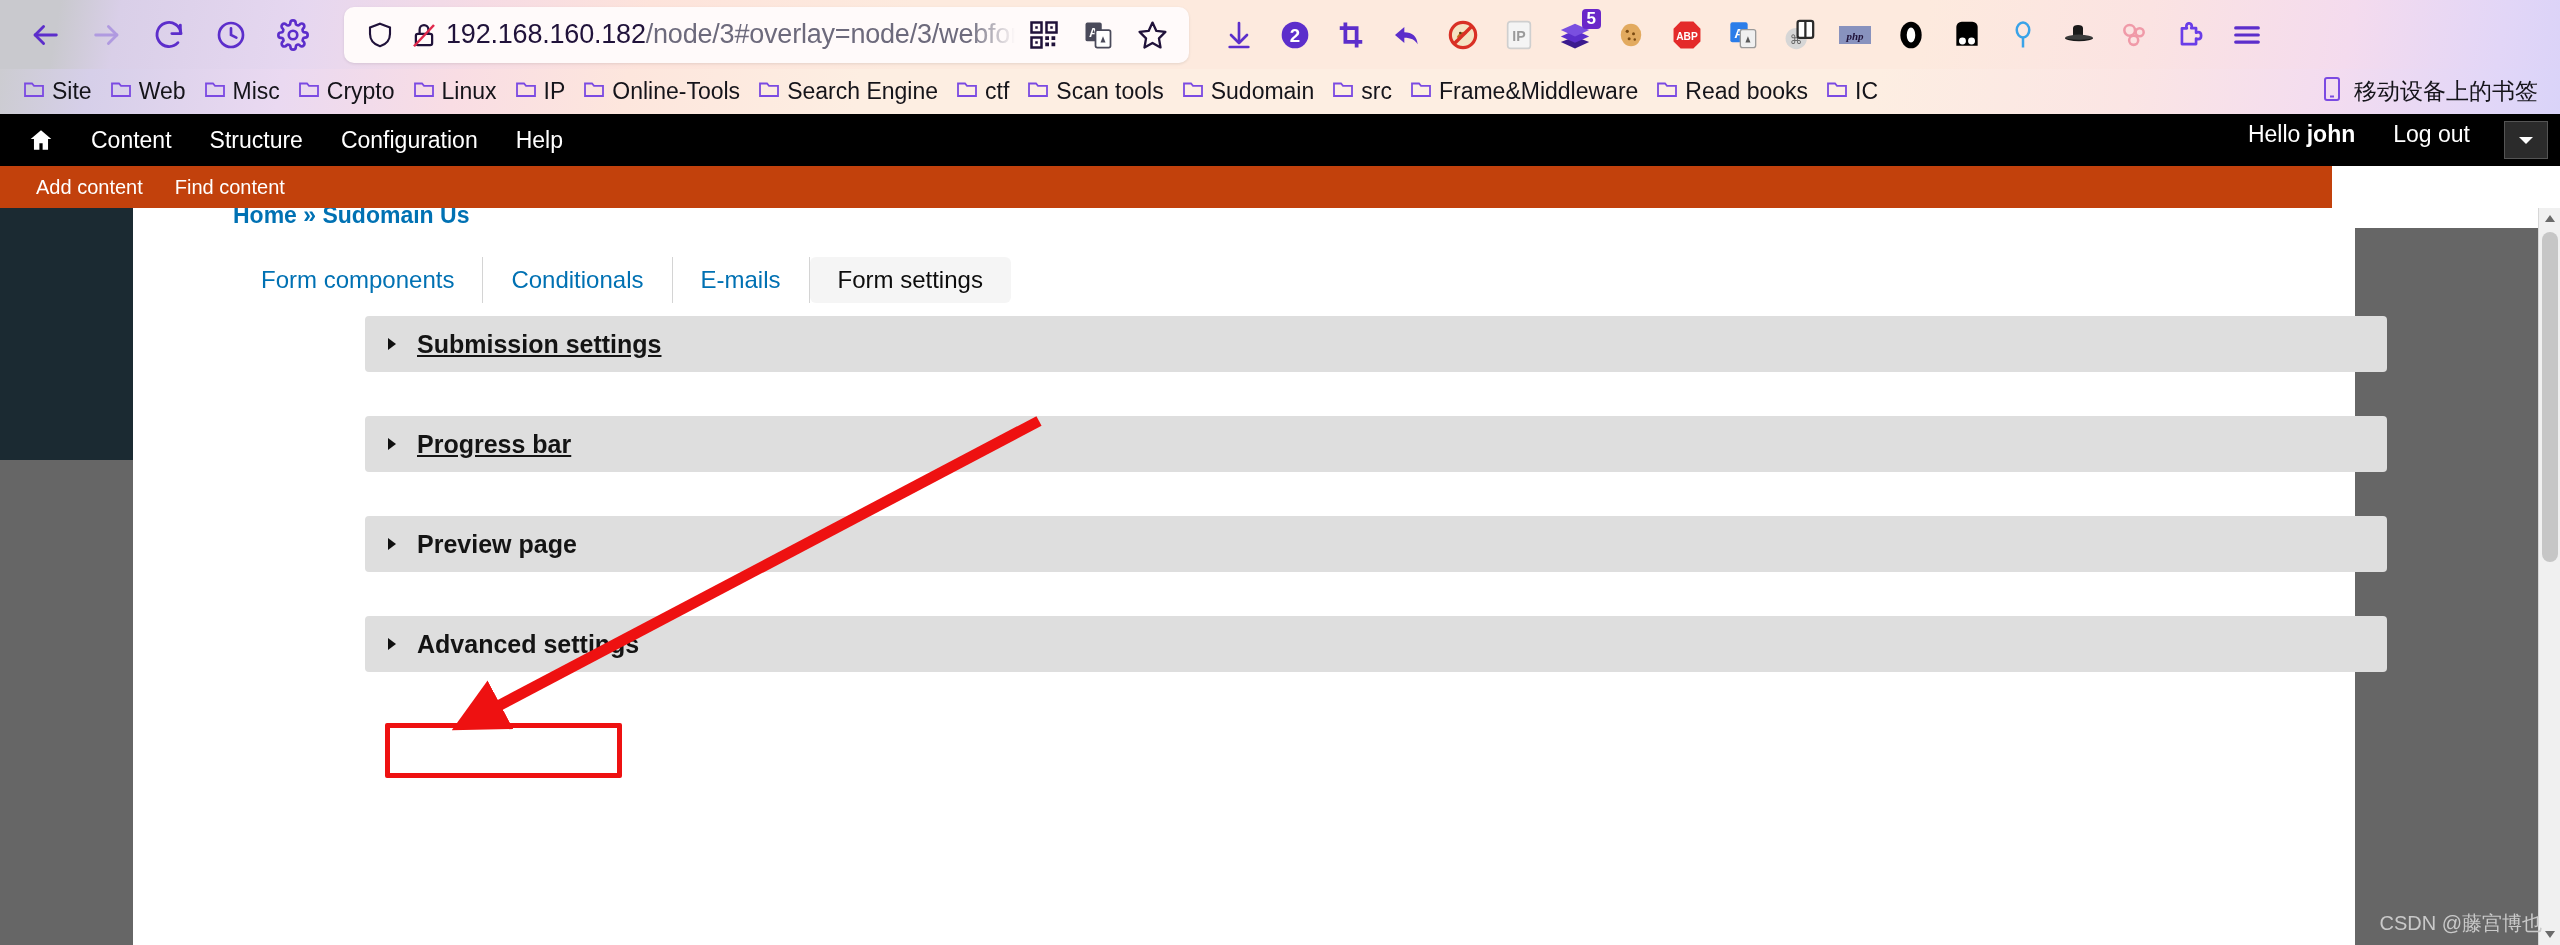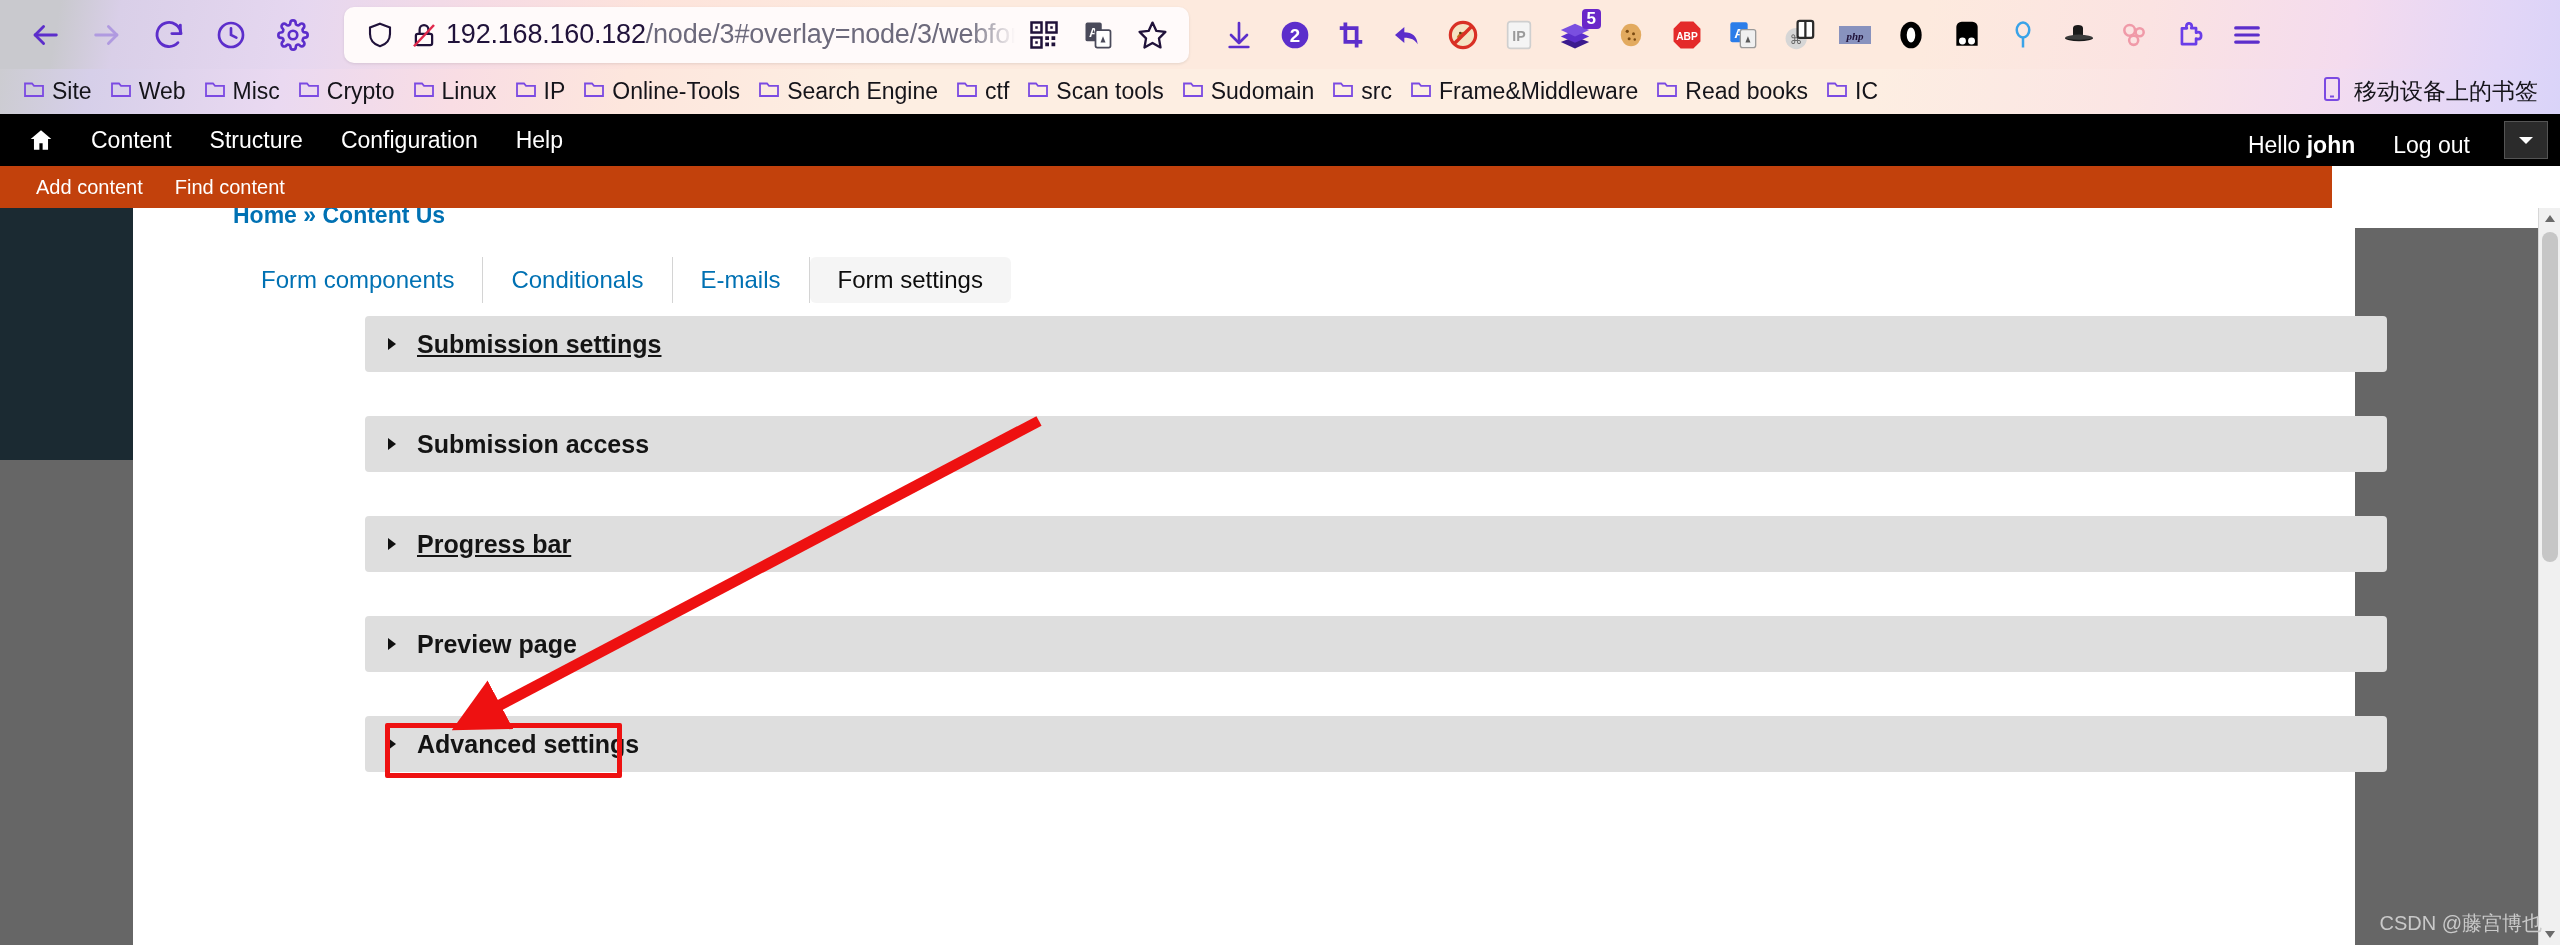--- a/index.html
+++ b/index.html
@@ -82,21 +82,21 @@
   .drupal-admin {
     width: 2560px; height: 52px;
     background: #000000;
     display: flex; align-items: center;
     color: #ffffff;
     font-size: 23px;
     padding-left: 12px;
   }
   .da-home { padding: 0 18px 0 16px; display:flex; align-items:center;}
   .da-item { padding: 0 19px; color: #fff; white-space: nowrap; }
-  .da-right { margin-left: auto; display: flex; align-items: flex-end; }
+  .da-right { margin-left: auto; display: flex; align-items: flex-start; }
   .da-hello { padding: 0 18px; }
   .da-hello b { font-weight: bold; }
   .da-logout { padding: 0 20px; }
   .da-caret {
     width: 44px; height: 38px; margin: 0 12px 0 14px;
     background: #2b2b2b; border: 1px solid #545454;
     display: flex; align-items: center; justify-content: center;
   }
 
   .drupal-sub {
@@ -592,48 +592,40 @@
 
 <div class="page-body">
 
   <div class="dark-left"></div>
   <div class="grey-left"></div>
   <div class="right-strip"></div>
   <div class="right-strip-top"></div>
 
   <div class="content-area">
 
-    <div class="breadcrumb">Home » Content Us</div>
+    <div class="breadcrumb">Home » Sudomain Us</div>
 
     <div class="tabs">
       <span class="tab">Form components</span>
       <span class="tab">Conditionals</span>
       <span class="tab">E-mails</span>
       <span class="tab active">Form settings</span>
     </div>
 
     <div class="accordions">
 
       <div class="acc-row">
         <span class="acc-arrow">
           <svg width="14" height="16" viewBox="0 0 14 16" fill="#111">
               <polygon points="3,2 11,8 3,14"></polygon>
             </svg>
         </span>
         <span class="acc-label underlined">Submission settings</span>
       </div>
 
-      <div class="acc-row">
-        <span class="acc-arrow">
-          <svg width="14" height="16" viewBox="0 0 14 16" fill="#111">
-              <polygon points="3,2 11,8 3,14"></polygon>
-            </svg>
-        </span>
-        <span class="acc-label">Submission access</span>
-      </div>
 
       <div class="acc-row">
         <span class="acc-arrow">
           <svg width="14" height="16" viewBox="0 0 14 16" fill="#111">
               <polygon points="3,2 11,8 3,14"></polygon>
             </svg>
         </span>
         <span class="acc-label underlined">Progress bar</span>
       </div>
 

